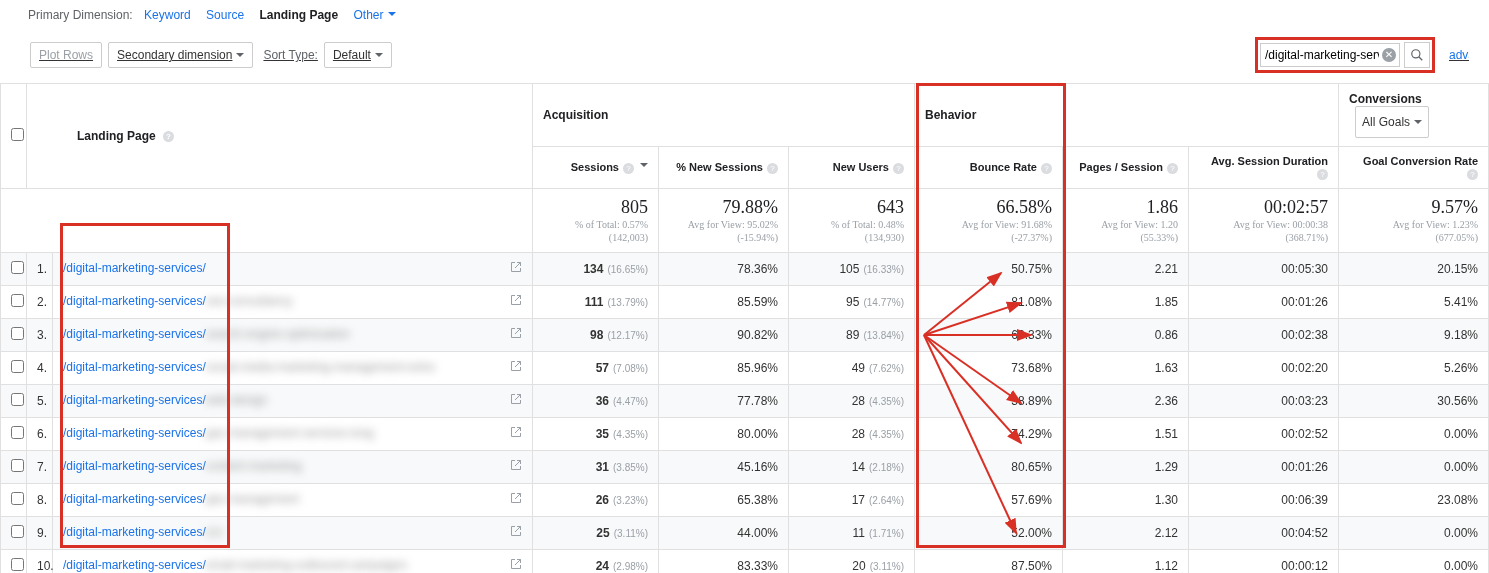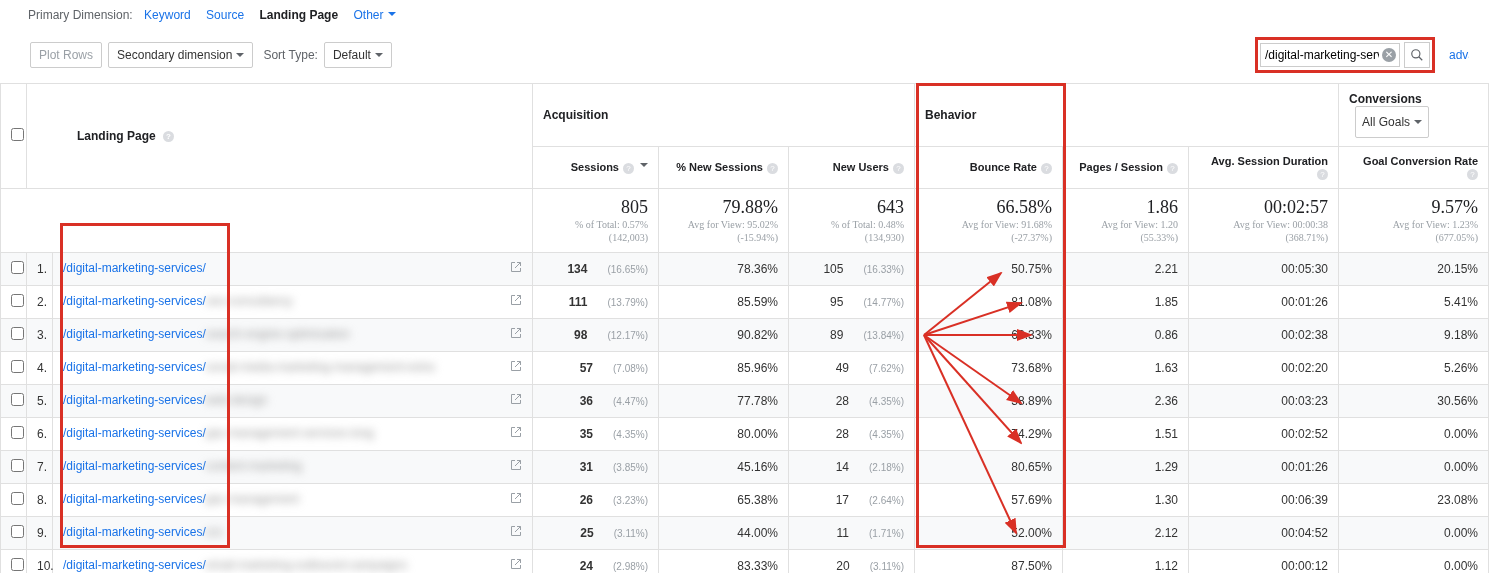--- a/index.html
+++ b/index.html
@@ -5,21 +5,21 @@
   * { box-sizing: border-box; margin: 0; padding: 0; }
   body { font-family: Arial, Helvetica, sans-serif; font-size: 12px; color: #333; background: #fff; width: 1489px; }
   a { color: #1a73e8; text-decoration: none; }
 
   .primary-dim-bar { padding: 8px 28px; border-bottom: 1px solid transparent; font-size: 12px; color: #5f6368; }
   .primary-dim-bar .label { color: #5f6368; margin-right: 2px; }
   .primary-dim-bar .dim { margin: 0 6px; color: #1a73e8; cursor: pointer; }
   .primary-dim-bar .dim.active { color: #202124; font-weight: bold; }
   .primary-dim-bar .dim.other::after { content: ""; display: inline-block; margin-left: 4px; border: 4px solid transparent; border-top-color: #1a73e8; vertical-align: middle; }
 
-  .controls-row { display: flex; align-items: center; padding: 6px 20px 10px 30px; gap: 6px; }
+  .controls-row { display: flex; align-items: center; padding: 6px 20px 10px 30px; gap: 6px; text-decoration: underline; }
   .btn { border: 1px solid #ccc; background: #fff; color: #333; padding: 4px 8px; font-size: 12px; border-radius: 2px; cursor: pointer; display: inline-flex; align-items: center; gap: 4px; height: 26px; }
   .btn.disabled { color: #9aa0a6; cursor: default; }
   .btn .caret { width: 0; height: 0; border: 4px solid transparent; border-top-color: #5f6368; margin-top: 3px; }
   .sort-label { color: #5f6368; margin-left: 4px; }
   .search-wrap { margin-left: auto; display: flex; align-items: center; border: 3px solid #d93025; padding: 2px; }
   .search-wrap input { height: 24px; width: 140px; border: 1px solid #ccc; font-size: 12px; padding: 2px 20px 2px 4px; }
   .search-inner { position: relative; }
   .clear-x { position: absolute; right: 4px; top: 50%; transform: translateY(-50%); width: 14px; height: 14px; border-radius: 50%; background: #9aa0a6; color: #fff; font-size: 10px; line-height: 14px; text-align: center; cursor: pointer; }
   .search-btn { height: 26px; width: 26px; border: 1px solid #ccc; background: #fff; margin-left: 4px; display:flex; align-items:center; justify-content:center; cursor: pointer; }
   .adv-link { margin-left: 8px; color: #1a73e8; font-size: 12px; overflow:hidden; width:20px; }
@@ -34,21 +34,21 @@
   .summary-row .big { font-size: 18px; color: #202124; }
   .summary-row .small { font-size: 10px; color: #9aa0a6; line-height: 1.3; display:block; }
   .data-row td { text-align: right; font-size: 12px; }
   .data-row td.checkbox, .data-row td.rownum { text-align: center; }
   .data-row td.page { text-align: left; }
   .data-row:nth-child(odd) td { background: #f8f9fa; }
   .data-row:nth-child(even) td { background: #fff; }
   .page-link { color: #1a73e8; }
   .open-icon { float: right; color: #9aa0a6; cursor: pointer; }
   .blur { filter: blur(4px); color: #999; }
-  .pct { color: #9aa0a6; font-size: 10px; margin-left: 20px; }
+  .pct { color: #9aa0a6; font-size: 10px; margin-left: 4px; }
   .help-icon { display: inline-block; width: 11px; height: 11px; border-radius: 50%; background: #dadce0; color: #fff; font-size: 8px; line-height: 11px; text-align: center; margin-left: 4px; vertical-align: middle; }
   .sort-arrow { display:inline-block; margin-left:6px; width:0;height:0;border:4px solid transparent;border-top-color:#5f6368; }
 
   .landing-col-head { text-align:left !important; padding-left: 50px; vertical-align: middle; }
 
   .highlight-search, .highlight-lp, .highlight-bounce { border: 3px solid #d93025; position: absolute; pointer-events: none; z-index: 50; }
   .arrows { position: absolute; pointer-events: none; z-index: 60; }
 
   .footer-row { text-align: right; padding: 10px 12px; color: #5f6368; font-size: 12px; }
 </style>

